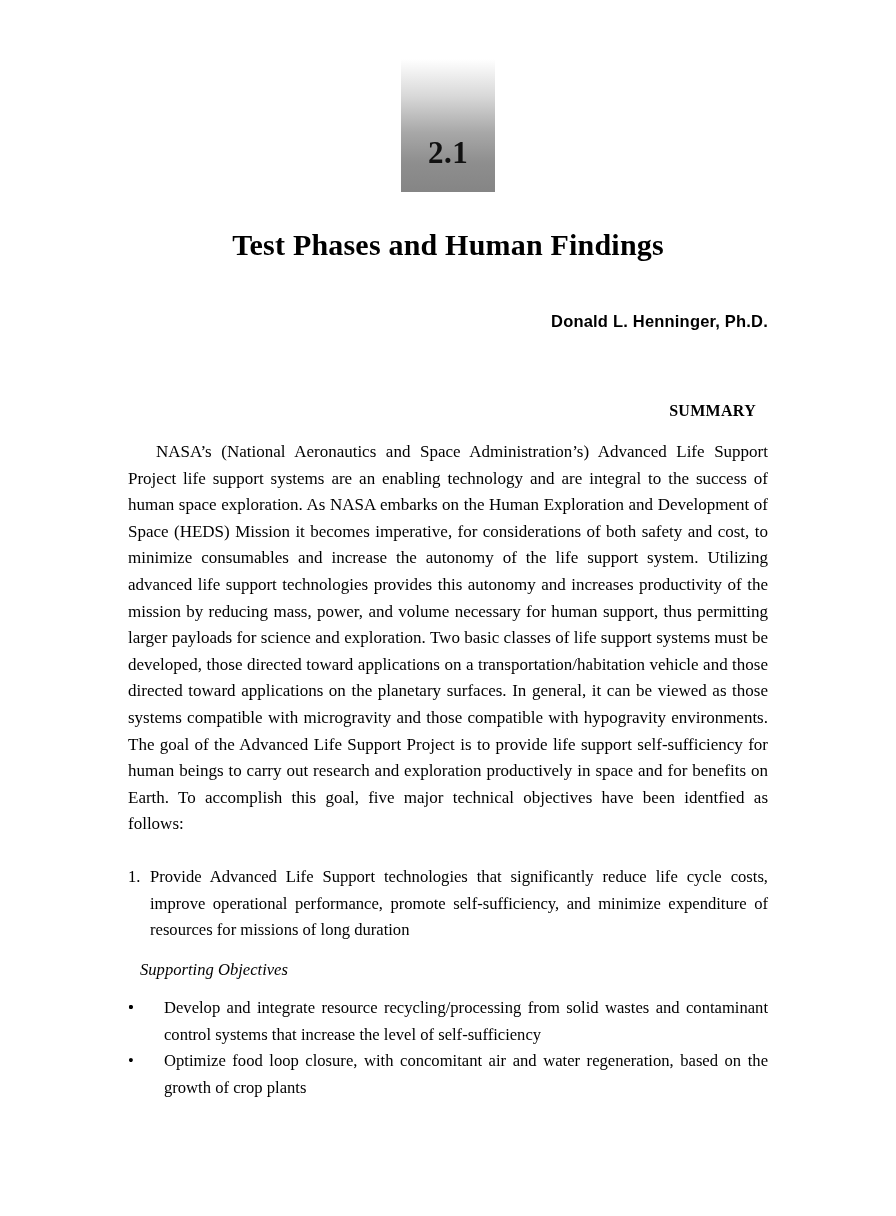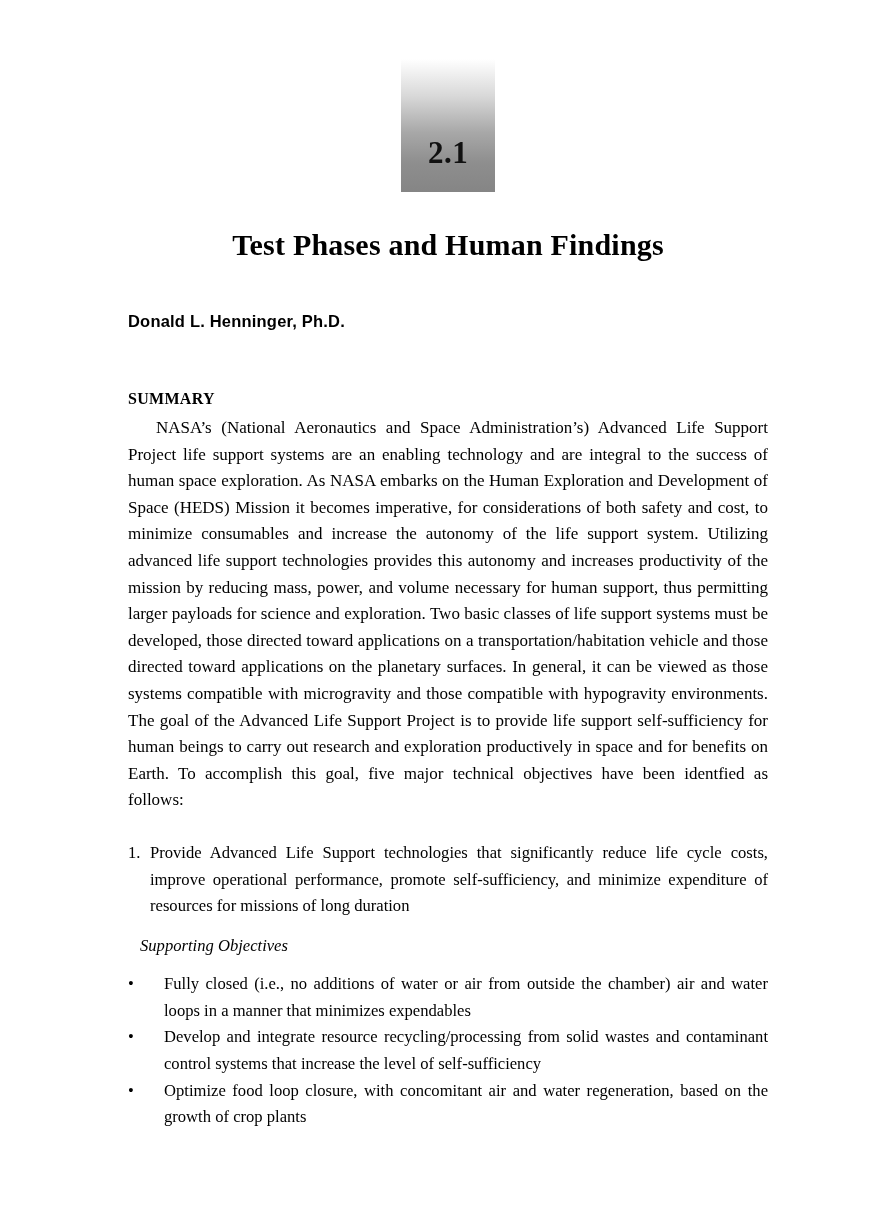--- a/index.html
+++ b/index.html
@@ -46,33 +46,34 @@
     padding-top: 228px;
     text-align: center;
     font-family: "Liberation Serif", serif;
     font-weight: bold;
     font-size: 30px;
     letter-spacing: 0.2px;
   }
   .author {
     margin: 0;
     padding-top: 50px;
-    text-align: left;
+    text-align: right;
     font-family: "Liberation Sans", sans-serif;
     font-weight: bold;
     font-size: 16.5px;
     letter-spacing: 0.2px;
   }
   .section-heading {
-    margin: 0;
+    margin: 12px;
     padding-top: 59px;
     font-family: "Liberation Serif", serif;
     font-weight: bold;
     font-size: 16px;
     letter-spacing: 0.3px;
+    text-align: right;
   }
   .body-par {
     margin: 0;
     padding-top: 7px;
     font-size: 17px;
     line-height: 26.6px;
     text-align: justify;
     text-indent: 28px;
     hyphens: none;
   }
@@ -141,21 +142,20 @@
       <span class="marker">1.</span>
       <span>Provide Advanced Life Support technologies that significantly reduce life cycle costs, improve operational performance, promote self-sufficiency, and minimize expenditure of resources for missions of long duration</span>
     </li>
   </ol>
 
   <div class="sub-heading">Supporting Objectives</div>
 
   <ul class="bullet-list">
     <li class="bullet-item">
       <span class="bullet">•</span>
-      <span>Fully closed (i.e., no additions of water or air from outside the chamber) air and water loops in a manner that minimizes expendables</span>
     </li>
     <li class="bullet-item">
       <span class="bullet">•</span>
       <span>Develop and integrate resource recycling/processing from solid wastes and contaminant control systems that increase the level of self-sufficiency</span>
     </li>
     <li class="bullet-item">
       <span class="bullet">•</span>
       <span>Optimize food loop closure, with concomitant air and water regeneration, based on the growth of crop plants</span>
     </li>
   </ul>

